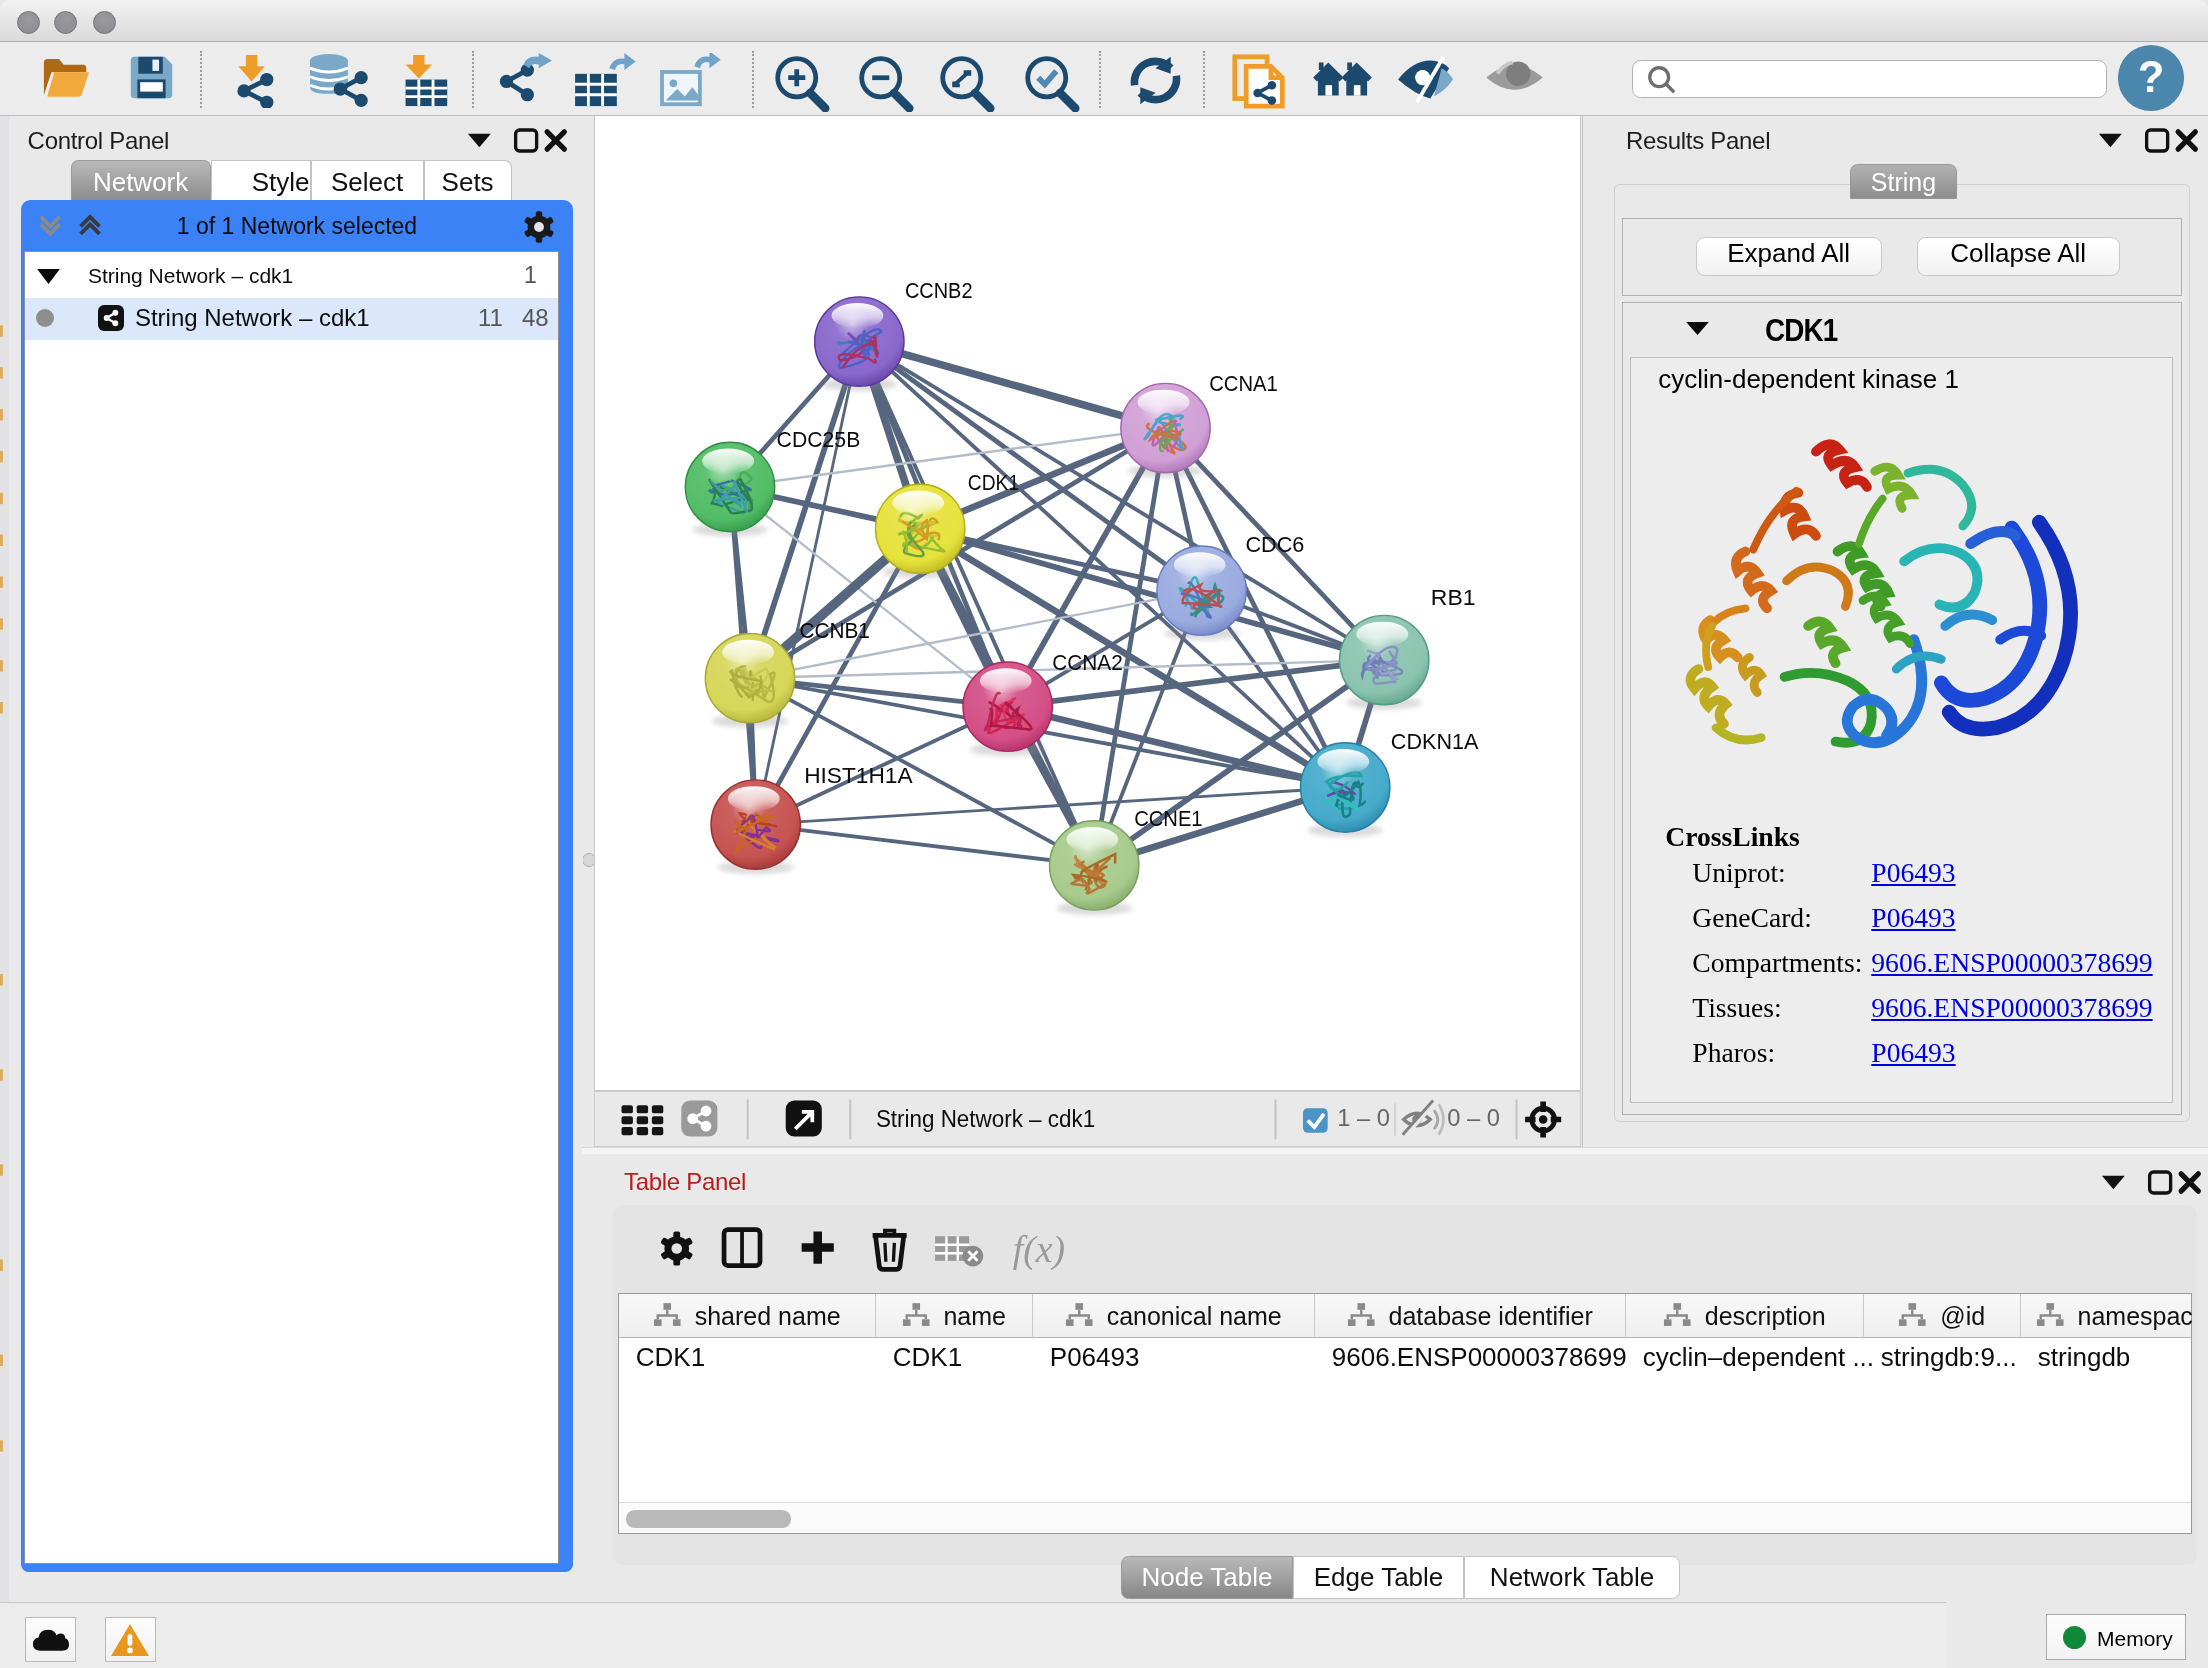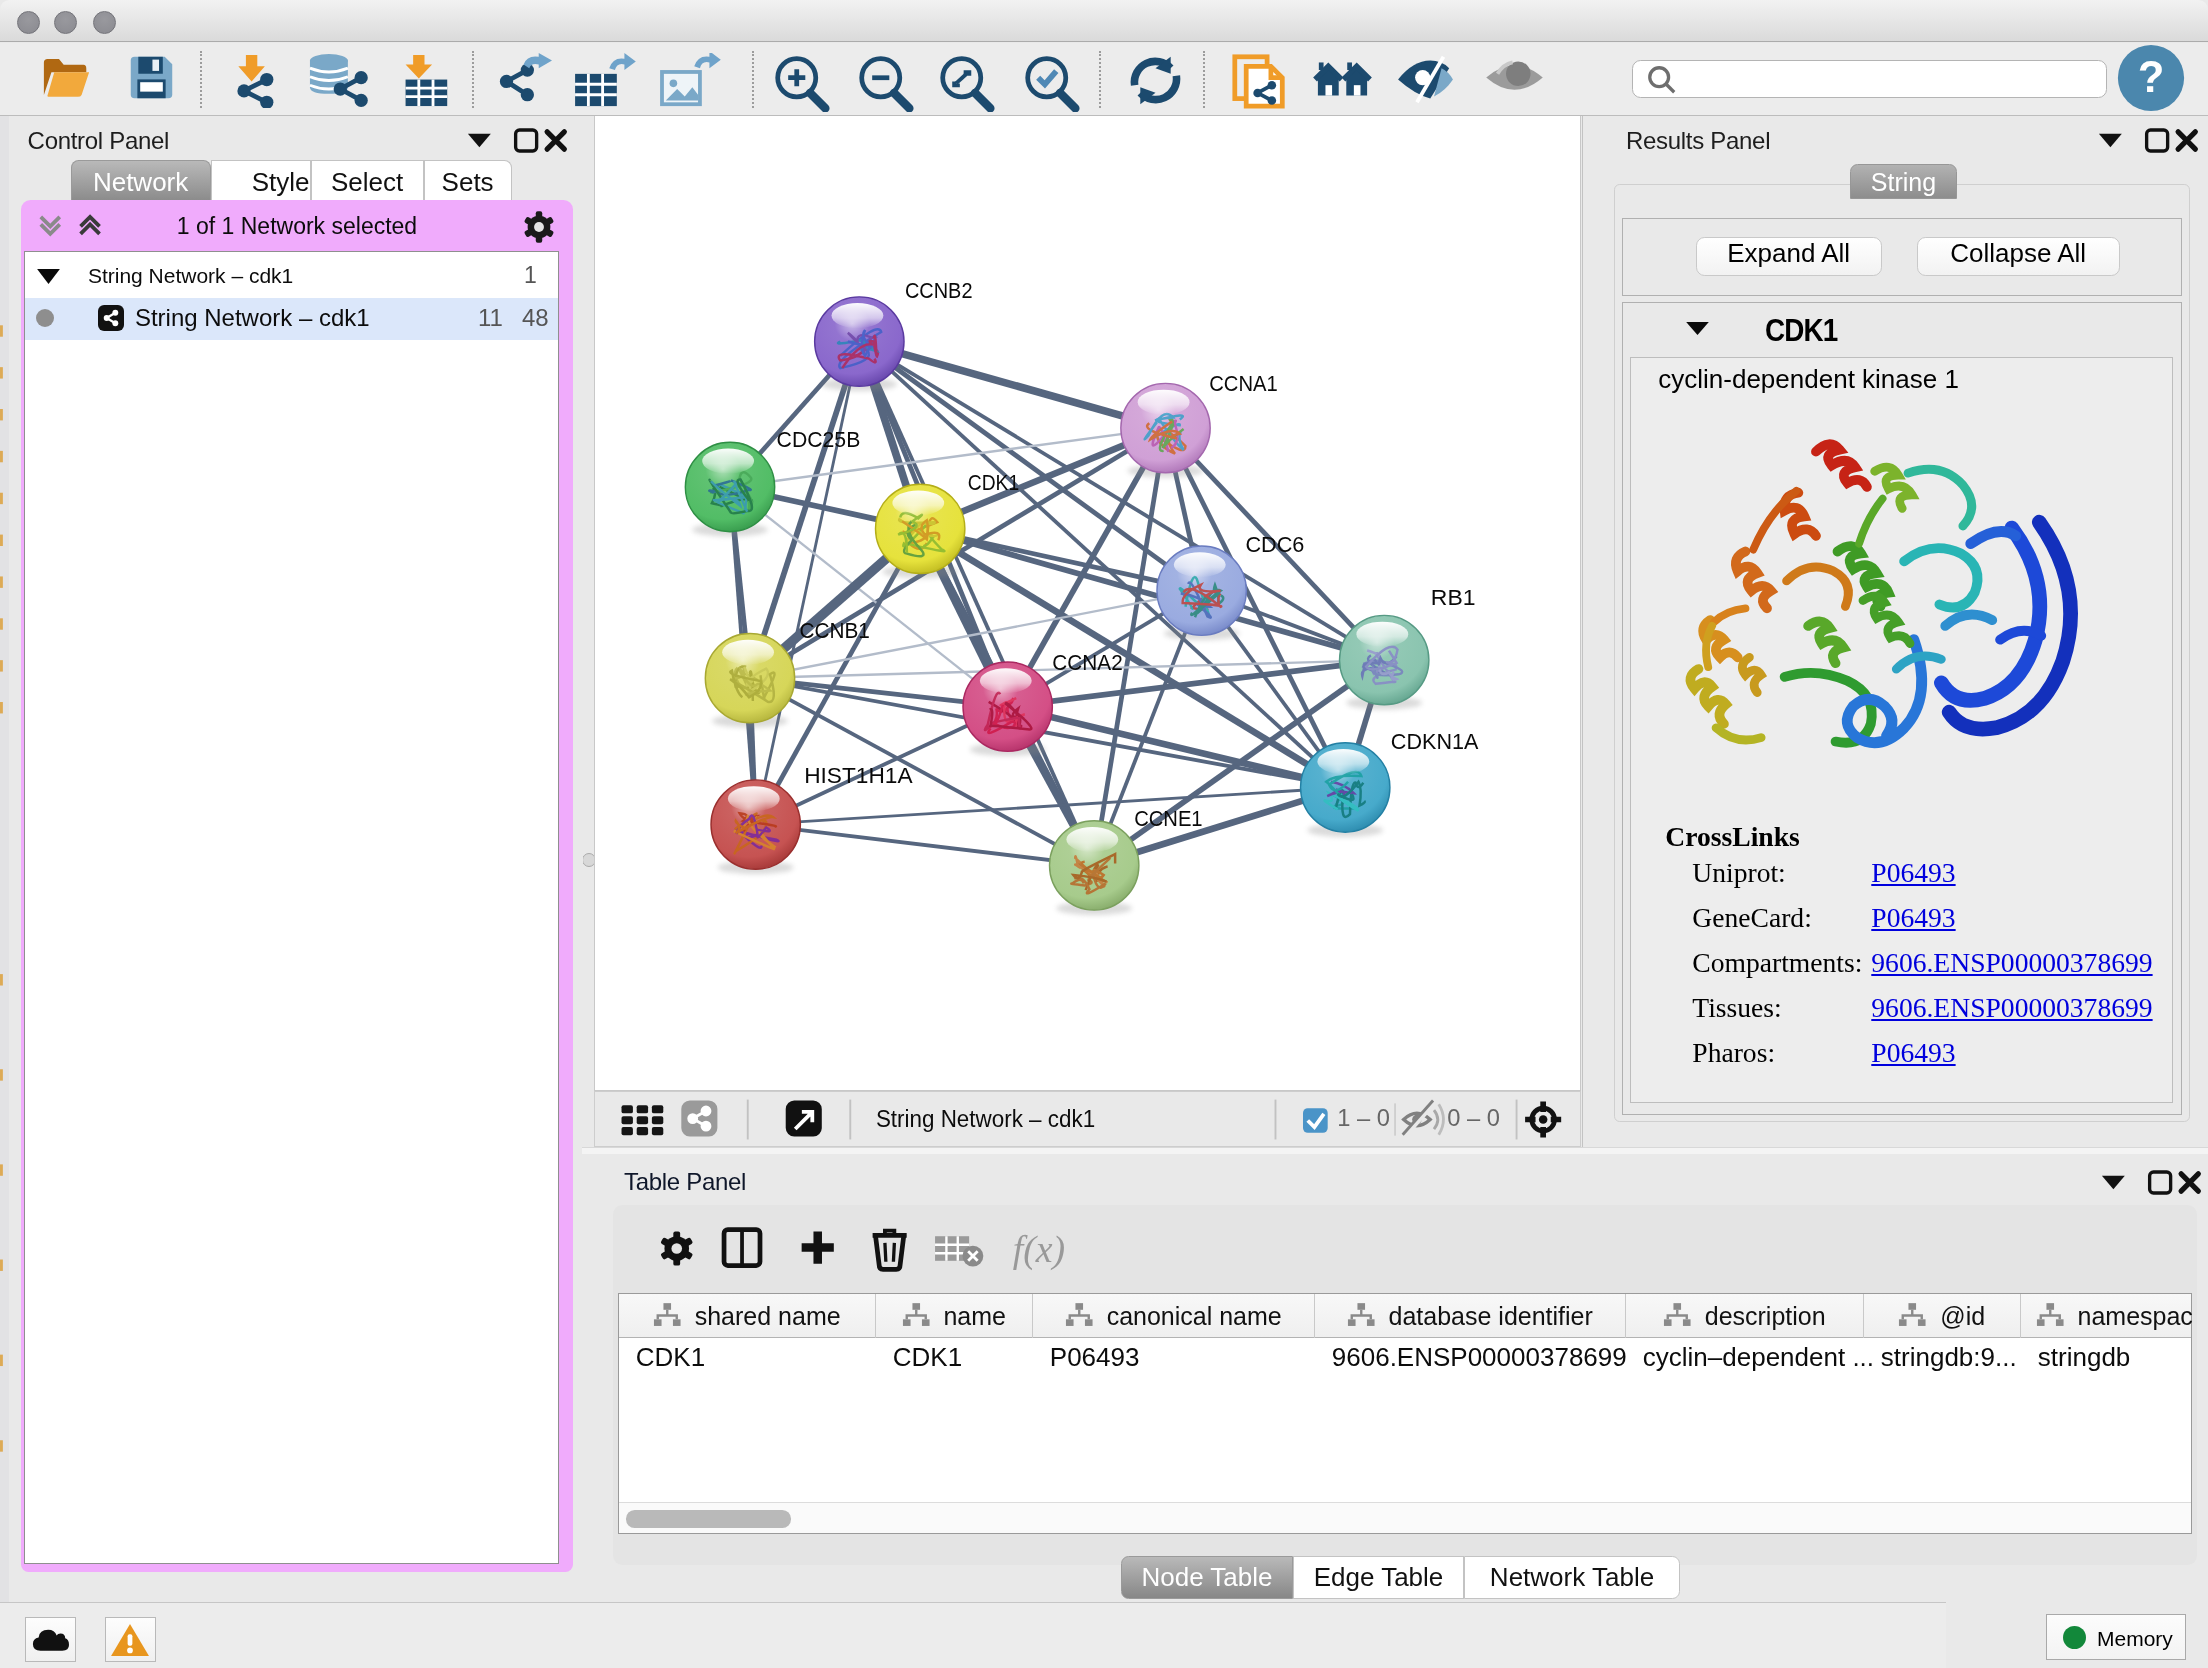--- a/index.html
+++ b/index.html
@@ -27,21 +27,21 @@
 #lstrip { position:absolute; left:0; top:116px; width:8.6px; height:1552px; background:#e2e2e4; }
 
 
 #cpanel { position:absolute; left:8.6px; top:116px; width:574px; height:1457px; background:#e9e9e9; }
 #cpanel-title { position:absolute; left:19px; top:11.4px; font-size:24px; color:#1d1d1d; letter-spacing:-0.3px; }
 .panelbtns { position:absolute; top:12.4px; }
 .tabrow { position:absolute; }
 .tab { display:inline-block; vertical-align:bottom; text-align:center; font-size:26px; color:#111;
   background:#fff; border:1px solid #c3c3c3; border-bottom:none; padding:5.7px 0 6.7px 0; }
 .tabsel { background:linear-gradient(#b9b9b9,#878787); color:#fff; border-color:#9a9a9a; }
-#cpsub { position:absolute; left:12.4px; top:84px; width:552px; height:1372px; background:#f0abfc; border-radius:9.5px 9.5px 7.6px 7.6px;text-decoration:underline; }
+#cpsub { position:absolute; left:12.4px; top:84px; width:552px; height:1372px; background:#3b82f6; border-radius:9.5px 9.5px 7.6px 7.6px;text-decoration:underline; }
 #cphdr { position:absolute; left:0; top:0; width:100%; height:51px; }
 #cplist { position:absolute; left:2.9px; top:51px; width:535px; height:1313px; background:#fff; border:1.9px solid #8f8f8f; }
 .trow { position:relative; width:100%; height:42px; font-size:27px; color:#0c0c0c; }
 .rowsel { background:#dbe7fa; }
 
 
 #netview { position:absolute; left:594px; top:116px; width:987px; height:975px; background:#fff; border:1px solid #c8c8c8; border-top:none; }
 #netstatus { position:absolute; left:594px; top:1091px; width:987px; height:56px; background:#e9e9e9; border:1px solid #cdcdcd; }
 
 
@@ -55,21 +55,21 @@
 .rbtn { position:absolute; top:18px; height:39px; background:linear-gradient(#ffffff,#f2f2f2); border:1.4px solid #c9c9c9;
   border-radius:8.6px; font-size:26px; color:#000; text-align:center; }
 #rbox2 { position:absolute; left:6.7px; top:117px; width:560px; height:813px; border:1.9px solid #b0b0b0; background:#e9e9e9; }
 #cdk1hdr { position:absolute; left:0; top:0; width:100%; height:54px; }
 #rcontent { position:absolute; left:7.6px; top:54px; width:543px; height:746px; background:#ededed; border:1px solid #bdbdbd; }
 .serif { font-family:"Liberation Serif", serif; }
 .xlink { color:#0000dd; text-decoration:underline; }
 
 
 #tpanel { position:absolute; left:582px; top:1154px; width:1626px; height:448px; background:#e9e9e9; }
-#tptitle { position:absolute; left:42px; top:14.3px; font-size:24px; color:#0f172a; letter-spacing:-0.3px; }
+#tptitle { position:absolute; left:42px; top:14.3px; font-size:24px; color:#b91c1c; letter-spacing:-0.3px; }
 #tcard { position:absolute; left:31px; top:51px; width:1584px; height:360px; background:#e4e4e4; border-radius:9.5px; }
 #ttoolbar { position:absolute; left:0; top:0; width:100%; height:88px; }
 #ttable { position:absolute; left:4.8px; top:88px; width:1574px; height:241px; background:#fff; border:1.9px solid #9a9a9a; }
 #thead { position:absolute; left:0; top:0; width:100%; height:44px; background:linear-gradient(#f8f8f8,#efefef); border-bottom:1.9px solid #b3b3b3; font-size:25px; color:#111;padding-left:20px; }
 .th { position:absolute; top:0; height:44px; border-right:1px solid #c9c9c9; }
 .trowdata { position:absolute; top:44px; height:34px; font-size:26px; color:#0c0c0c; }
 #tscroll { position:absolute; left:0px; bottom:0px; width:100%; height:31px; background:#fafafa; border-top:1px solid #dcdcdc; }
 #tthumb { position:absolute; left:7.6px; top:6.7px; width:165px; height:18px; background:#b9b9b9; border-radius:8.6px; }
 .btab { display:inline-block; text-align:center; font-size:26px; color:#111; background:#fff;
   border:1px solid #c3c3c3; padding:4.8px 0 5.7px 0; }

